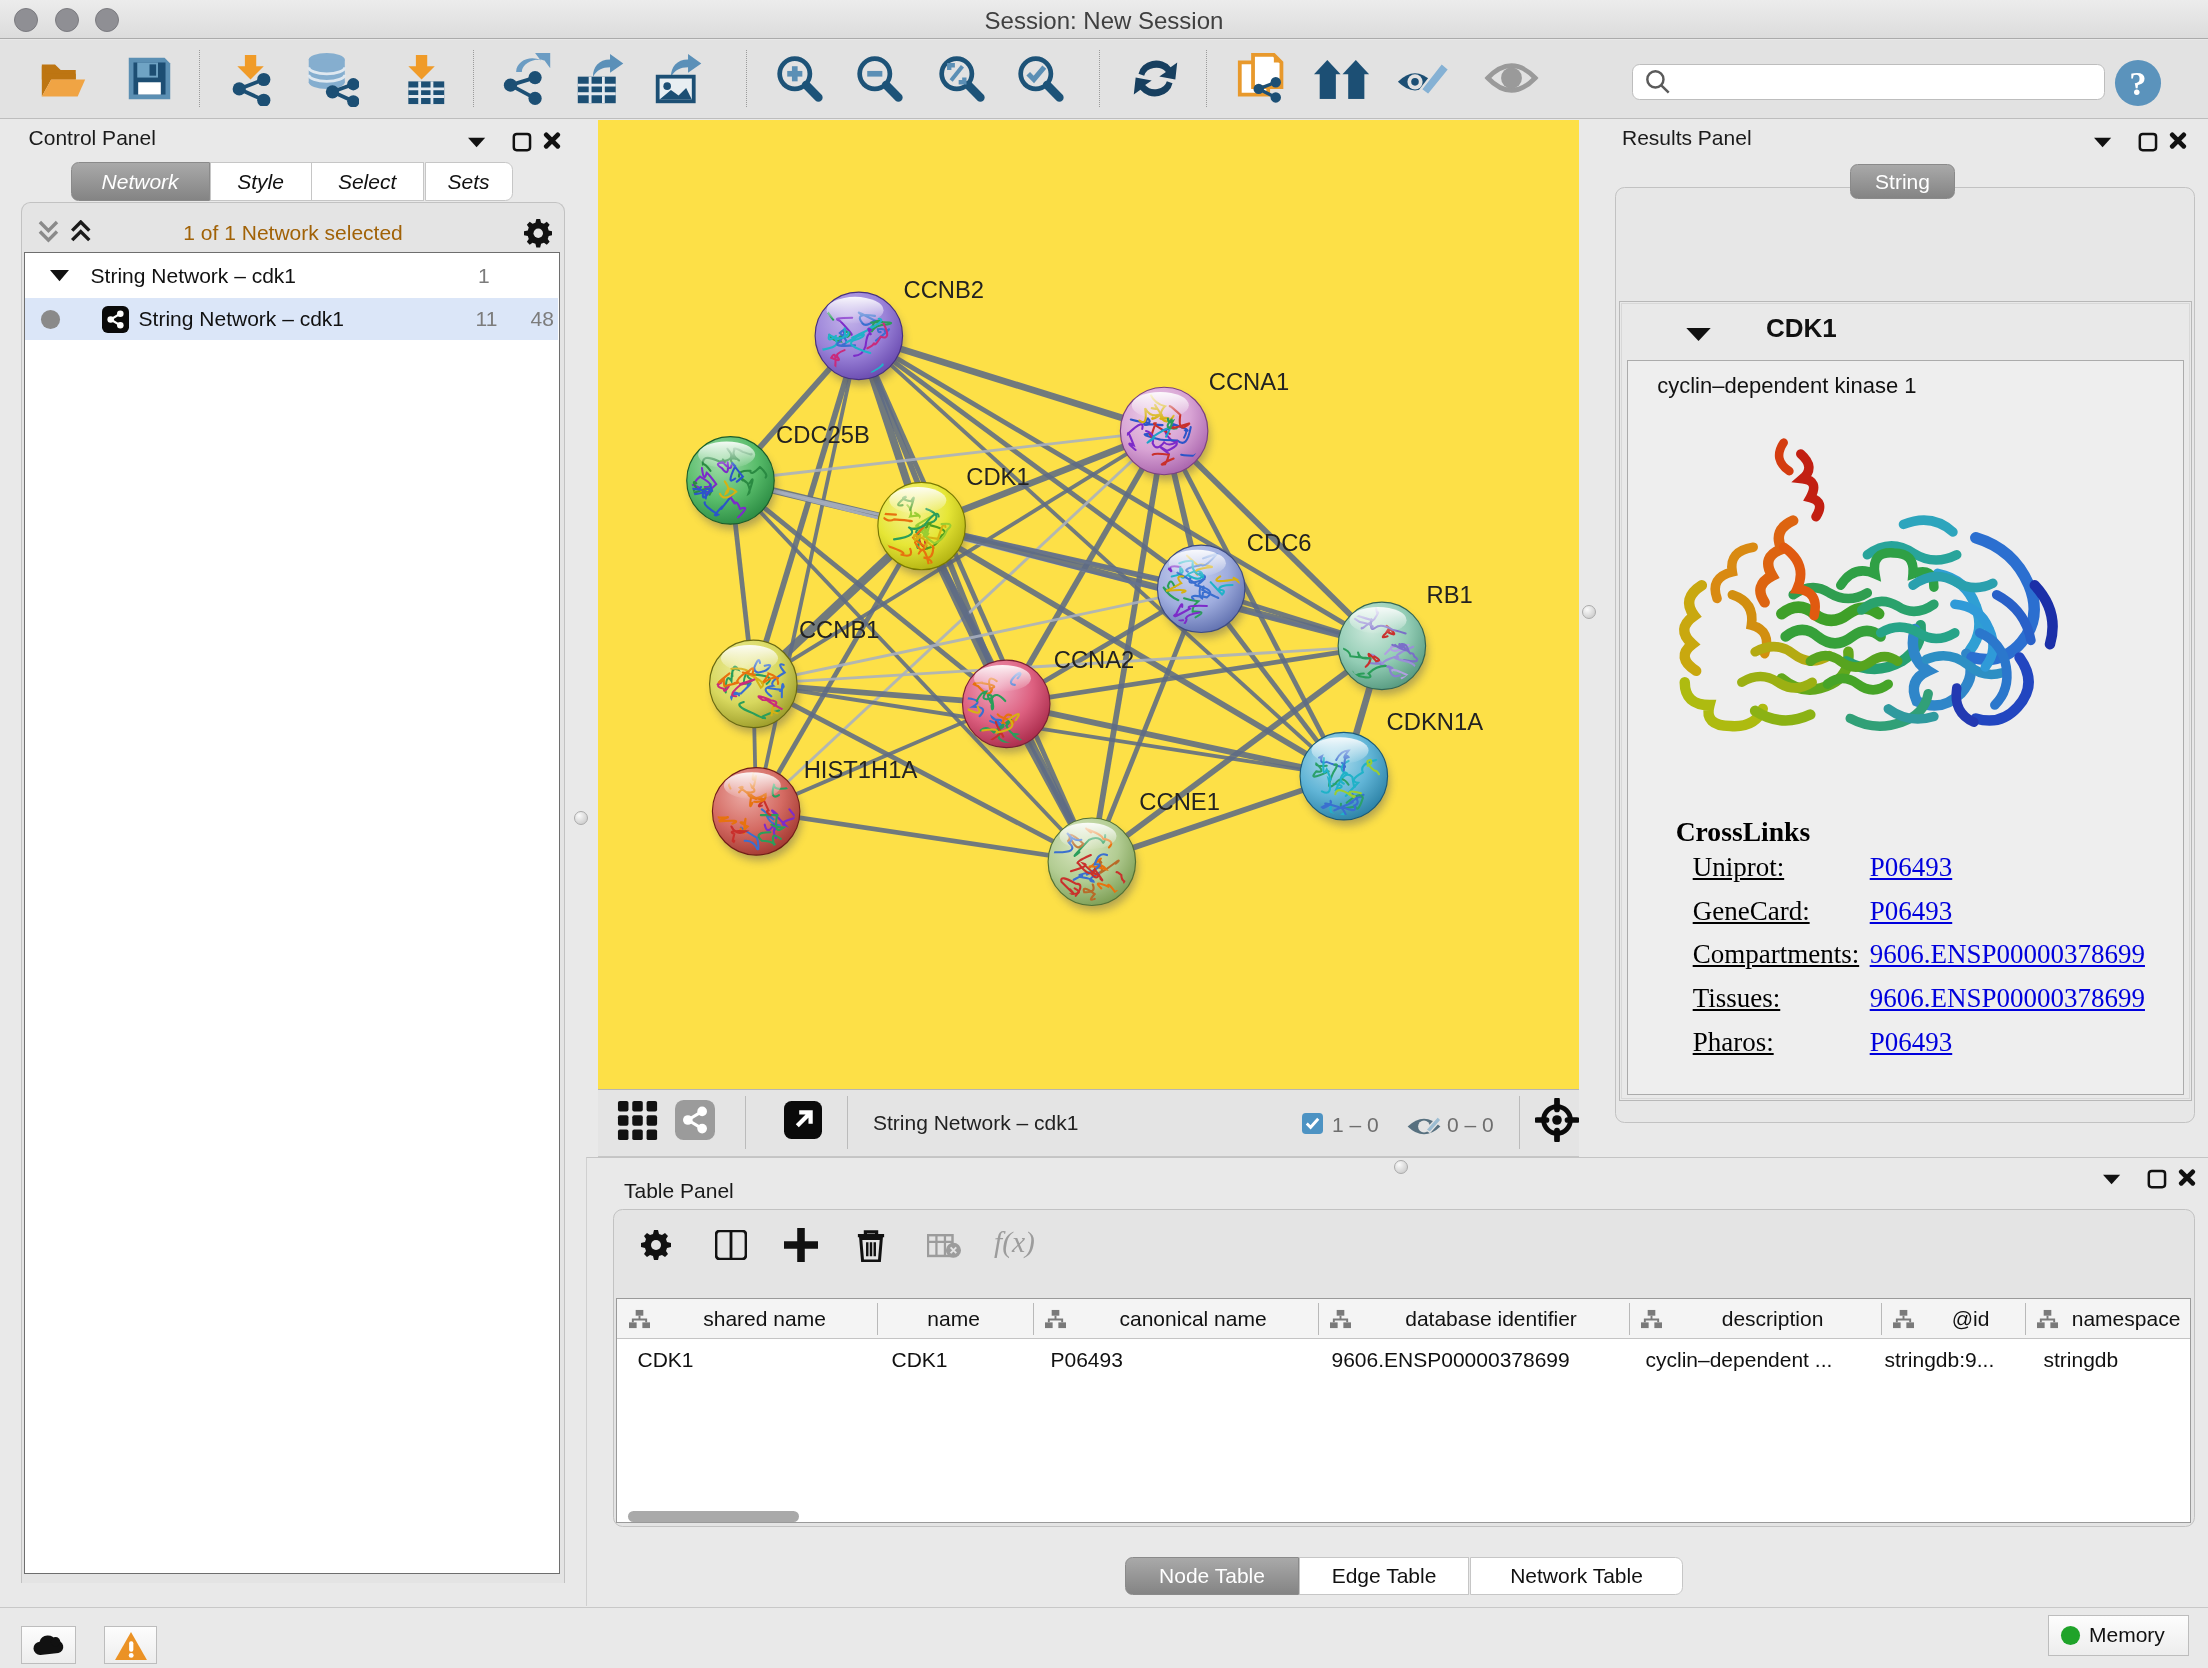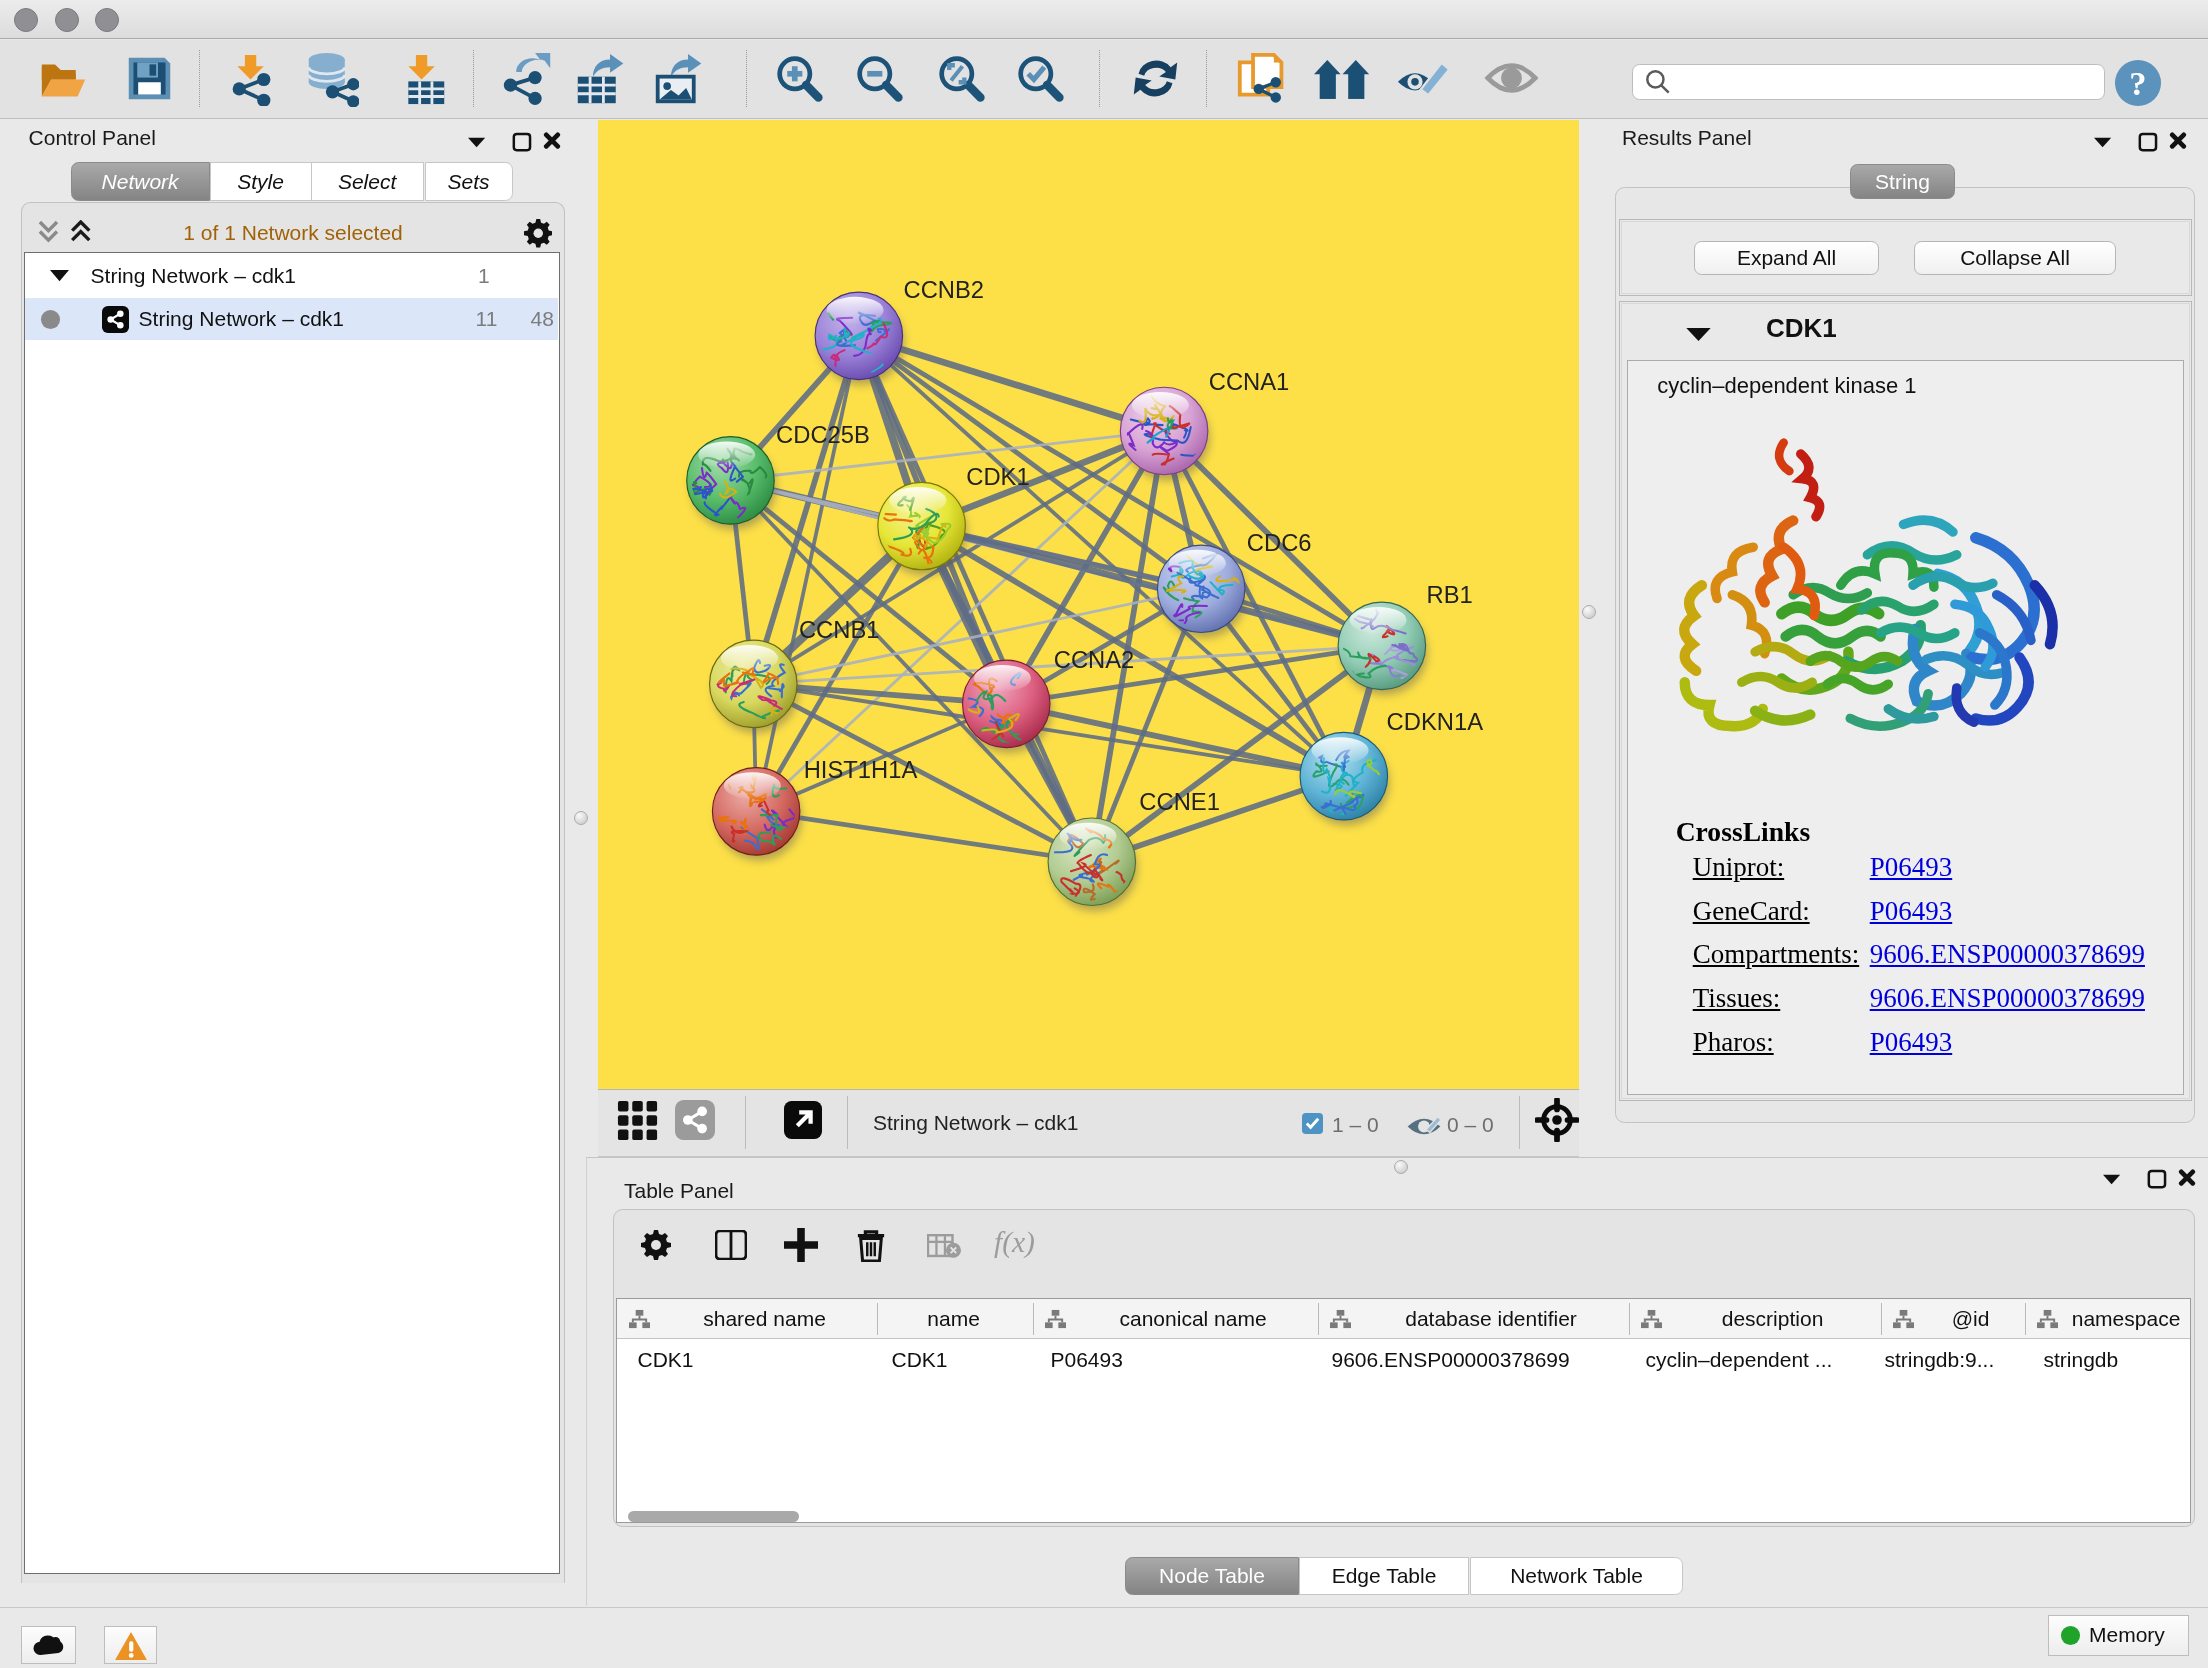--- a/index.html
+++ b/index.html
@@ -57,20 +57,21 @@
   .hcell .ht { position:absolute; left:38px; right:1.9px; text-align:center; top:7.6px; white-space:nowrap; overflow:hidden; }
   .hdiv { position:absolute; top:3.8px; height:32px; border-left:1px solid #b9b9b9; }
   .dcell { position:absolute; top:49px; font-size:21px; color:#111; }
 </style>
 </head>
 <body>
 <div class="abs" id="titlebar">
   <div class="tl" style="left:14.3px"></div>
   <div class="tl" style="left:55px"></div>
   <div class="tl" style="left:95px"></div>
+  <div id="wtitle">Session: New Session</div>
 </div>
 <div class="abs" id="toolbar">
   <svg class="tbi" style="left:38px;top:15px" width="51" height="49" viewBox="0 0 54 52">
     <path d="M4 10 h14 l6 6 h16 v10 H4z" fill="#bd7512"></path>
     <path d="M4 44 V12 h4 v8 h32 v6 h-26z" fill="#bd7512"></path>
     <path d="M14 26 h36 l-8 18 H4z" fill="#f0a444"></path>
   </svg>
   <svg class="tbi" style="left:125px;top:14.3px" width="49" height="49" viewBox="0 0 52 52">
     <path d="M4 4 h38 l6 6 v38 H4z" fill="#5b8fb3"></path>
     <rect x="9" y="9" width="34" height="34" fill="#1d4e73"></rect>
@@ -729,25 +730,20 @@
 </div>
 <div class="abs" id="rpanel">
   <div class="ptitle" style="position:absolute;left:43px;top:5.7px">Results Panel</div>
   <svg class="pbtns" style="left:515px;top:12.4px" width="105" height="21" viewBox="0 0 110 22">
     <path d="M0 6 l9 10 9 -10z" fill="#111"></path>
     <rect x="48" y="2" width="17" height="17" rx="3" fill="none" stroke="#111" stroke-width="2.6"></rect>
     <path d="M82 3 l12 12 M94 3 l-12 12" stroke="#111" stroke-width="5" stroke-linecap="round"></path>
   </svg>
   <div style="position:absolute;left:271px;top:44px;width:105px;height:35px;background:linear-gradient(#a9a9a9,#848484);border:1px solid #8a8a8a;border-radius:7.6px;color:#fff;font-size:21px;text-align:center;line-height:33px;z-index:3">String</div>
   <div style="position:absolute;left:36px;top:67px;width:580px;height:936px;background:#e7e7e7;border:1px solid #c2c2c2;border-radius:9.5px"></div>
-  <div style="position:absolute;left:40px;top:99px;width:573px;height:77px;border:1px solid #b8b8b8;background:#e9e9e9">
-    <div style="position:absolute;left:1px;top:1px;right:1px;bottom:1px;border:1px solid #d8d8d8"></div>
-    <div style="position:absolute;left:74px;top:21px;width:185px;height:34px;background:linear-gradient(#ffffff,#f0f0f0);border:1px solid #b5b5b5;border-radius:7.6px;font-size:21px;text-align:center;line-height:32px;color:#111">Expand All</div>
-    <div style="position:absolute;left:294px;top:21px;width:202px;height:34px;background:linear-gradient(#ffffff,#f0f0f0);border:1px solid #b5b5b5;border-radius:7.6px;font-size:21px;text-align:center;line-height:32px;color:#111">Collapse All</div>
-  </div>
   <div style="position:absolute;left:40px;top:181px;width:573px;height:800px;border:1px solid #b8b8b8;background:#e9e9e9">
     <div style="position:absolute;left:1px;top:1px;right:1px;bottom:1px;border:1px solid #d8d8d8"></div>
     <svg style="position:absolute;left:66px;top:25px" width="25" height="15" viewBox="0 0 26 16">
         <path d="M0 1 l13 14 13 -14z" fill="#111"></path>
       </svg>
     <div style="position:absolute;left:146px;top:11.4px;font-size:26px;font-weight:bold;color:#111">CDK1</div>
     <div style="position:absolute;left:6.7px;top:58px;width:557px;height:735px;background:#eeeeee;border:1px solid #ababab">
       <div style="position:absolute;left:29.5px;top:12.4px;font-size:22px;color:#111">cyclin–dependent kinase 1</div>
       <svg style="position:absolute;left:13.3px;top:72px" width="447" height="314" viewBox="0 0 470 330">
 <g fill="none" stroke-linecap="round">

